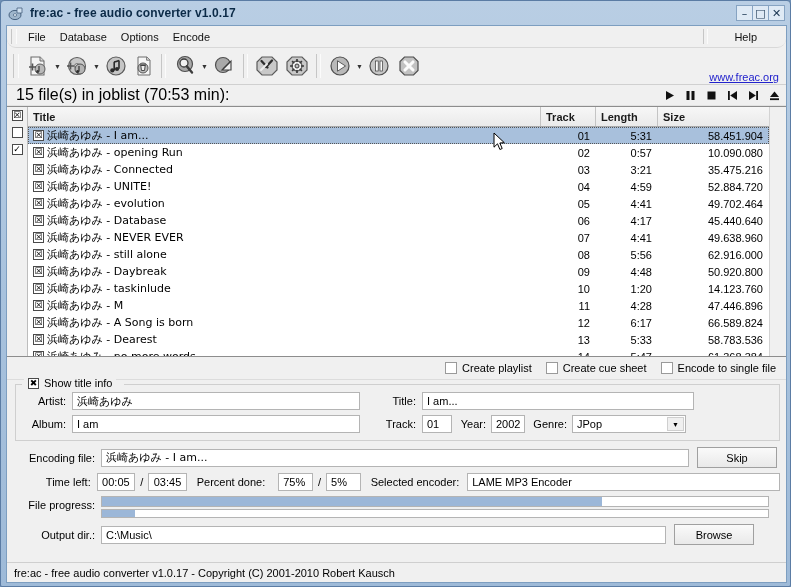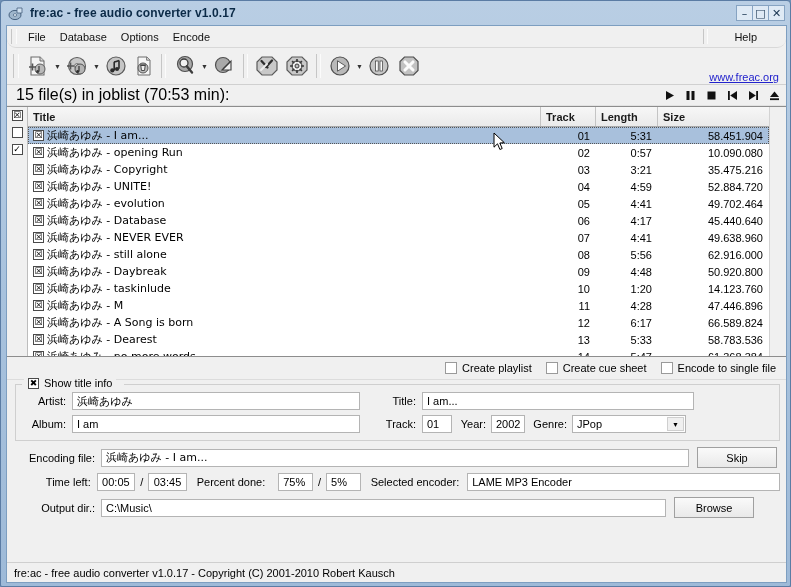--- a/index.html
+++ b/index.html
@@ -403,21 +403,21 @@
                   <span class="xbox">☒</span>
                   <span class="jp">浜崎あゆみ - opening Run</span>
                 </div>
                 <div class="cell num c-track" style="flex: 0 0 55px; width: 55px;">02</div>
                 <div class="cell num c-length" style="flex: 0 0 62px; width: 62px;">0:57</div>
                 <div class="cell num c-size" style="flex: 0 0 111px; width: 111px;">10.090.080</div>
               </div>
               <div class="row">
                 <div class="cell title">
                   <span class="xbox">☒</span>
-                  <span class="jp">浜崎あゆみ - Copyright</span>
+                  <span class="jp">浜崎あゆみ - Connected</span>
                 </div>
                 <div class="cell num c-track" style="flex: 0 0 55px; width: 55px;">03</div>
                 <div class="cell num c-length" style="flex: 0 0 62px; width: 62px;">3:21</div>
                 <div class="cell num c-size" style="flex: 0 0 111px; width: 111px;">35.475.216</div>
               </div>
               <div class="row">
                 <div class="cell title">
                   <span class="xbox">☒</span>
                   <span class="jp">浜崎あゆみ - UNITE!</span>
                 </div>
@@ -581,20 +581,31 @@
           <span style="width:14px;text-align:center;">/</span>
           <span class="inp" style="width:40px;justify-content:center;">03:45</span>
           <span class="lbl" style="width:84px;margin-left:10px;text-align:left;">Percent done:</span>
           <span class="inp" style="width:36px;margin-left:2px;">75%</span>
           <span style="width:14px;text-align:center;">/</span>
           <span class="inp" style="width:36px;">5%</span>
           <span class="lbl" style="width:100px;margin-left:10px;text-align:left;">Selected encoder:</span>
           <span class="inp" style="width:330px;margin-left:2px;">LAME MP3 Encoder</span>
         </div>
 
+        <div class="frow" style="align-items:flex-start;margin-top:3px;">
+          <span class="lbl" style="width:80px;line-height:18px;">File progress:</span>
+          <span style="margin-left:6px;width:668px;display:flex;flex-direction:column;gap:2px;">
+            <span class="prog-outer">
+              <span class="prog-fill" id="fileProg" style="width: 75%; background: rgb(156, 183, 216);"></span>
+            </span>
+            <span class="prog-thin">
+              <span class="prog-fill" id="totalProg" style="width: 5%; background: rgb(156, 183, 216);"></span>
+            </span>
+          </span>
+        </div>
 
         <div class="frow" style="margin-top:6px;">
           <span class="lbl" style="width:80px;">Output dir.:</span>
           <span class="inp" style="width:565px;margin-left:6px;">C:\Music\</span>
           <span class="btn" style="width:80px;margin-left:8px;">Browse</span>
         </div>
       </div>
 
       <div class="statusbar">
         <span>fre:ac - free audio converter v1.0.17 - Copyright (C) 2001-2010 Robert Kausch</span>

